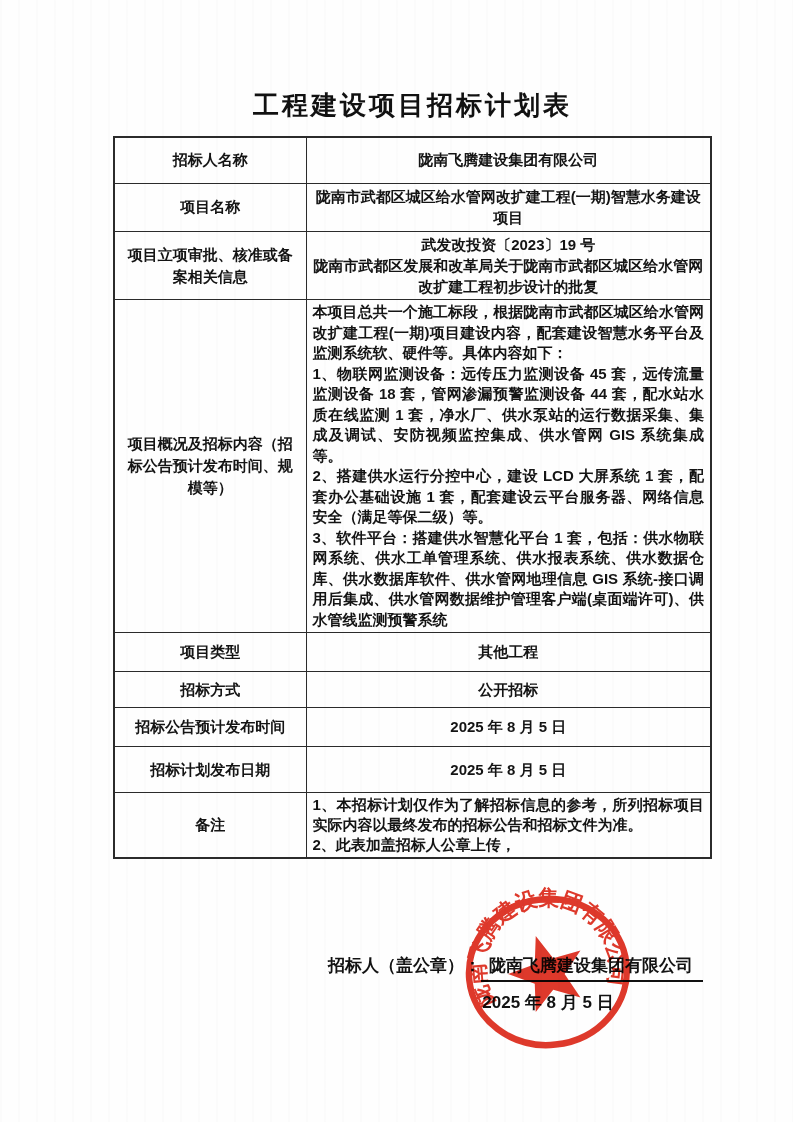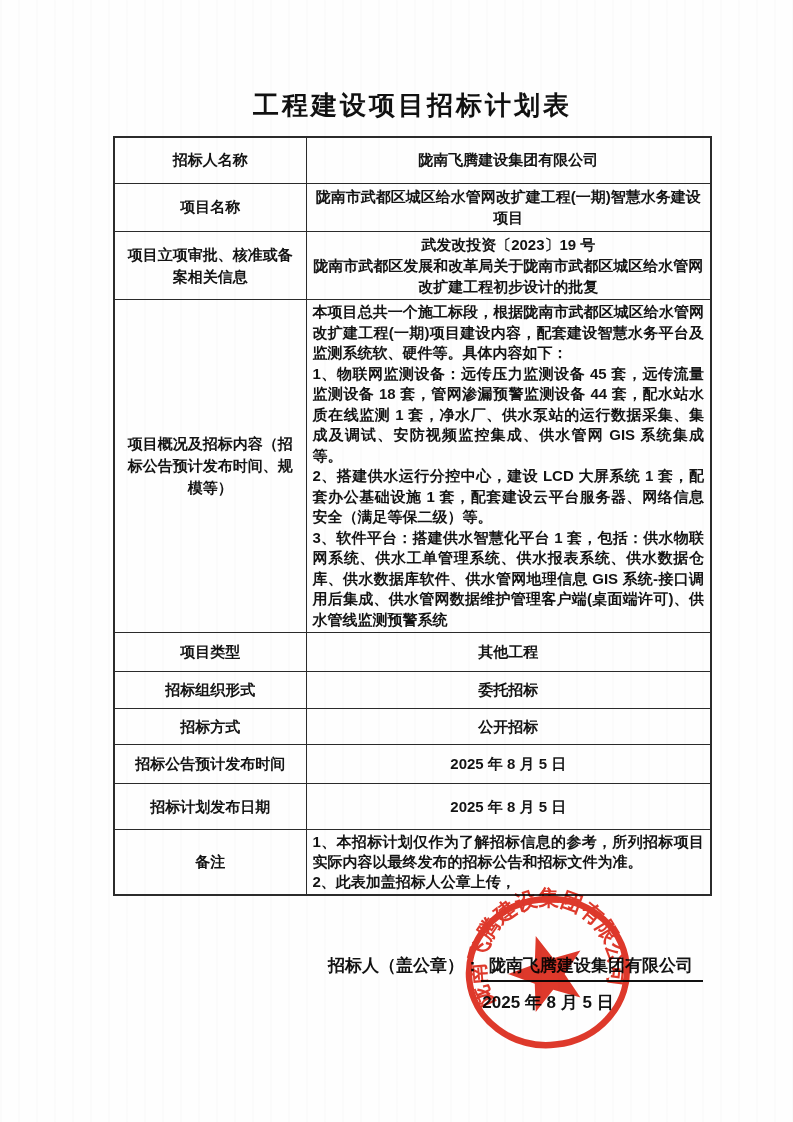--- a/index.html
+++ b/index.html
@@ -97,24 +97,20 @@
       <div class="para">本项目总共一个施工标段，根据陇南市武都区城区给水管网改扩建工程(一期)项目建设内容，配套建设智慧水务平台及监测系统软、硬件等。具体内容如下：</div>
       <div class="para">1、物联网监测设备：远传压力监测设备 45 套，远传流量监测设备 18 套，管网渗漏预警监测设备 44 套，配水站水质在线监测 1 套，净水厂、供水泵站的运行数据采集、集成及调试、安防视频监控集成、供水管网 GIS 系统集成等。</div>
       <div class="para">2、搭建供水运行分控中心，建设 LCD 大屏系统 1 套，配套办公基础设施 1 套，配套建设云平台服务器、网络信息安全（满足等保二级）等。</div>
       <div class="para">3、软件平台：搭建供水智慧化平台 1 套，包括：供水物联网系统、供水工单管理系统、供水报表系统、供水数据仓库、供水数据库软件、供水管网地理信息 GIS 系统-接口调用后集成、供水管网数据维护管理客户端(桌面端许可)、供水管线监测预警系统</div>
     </td>
   </tr>
   <tr class="r6">
     <td class="lbl">项目类型</td>
     <td class="val">其他工程</td>
   </tr>
-  <tr class="r8">
-    <td class="lbl">招标组织形式</td>
-    <td class="val">委托招标</td>
-  </tr>
   <tr class="r9">
     <td class="lbl">招标方式</td>
     <td class="val">公开招标</td>
   </tr>
   <tr class="r10">
     <td class="lbl">招标公告预计发布时间</td>
     <td class="val">2025 年 8 月 5 日</td>
   </tr>
   <tr class="r11">
     <td class="lbl">招标计划发布日期</td>

